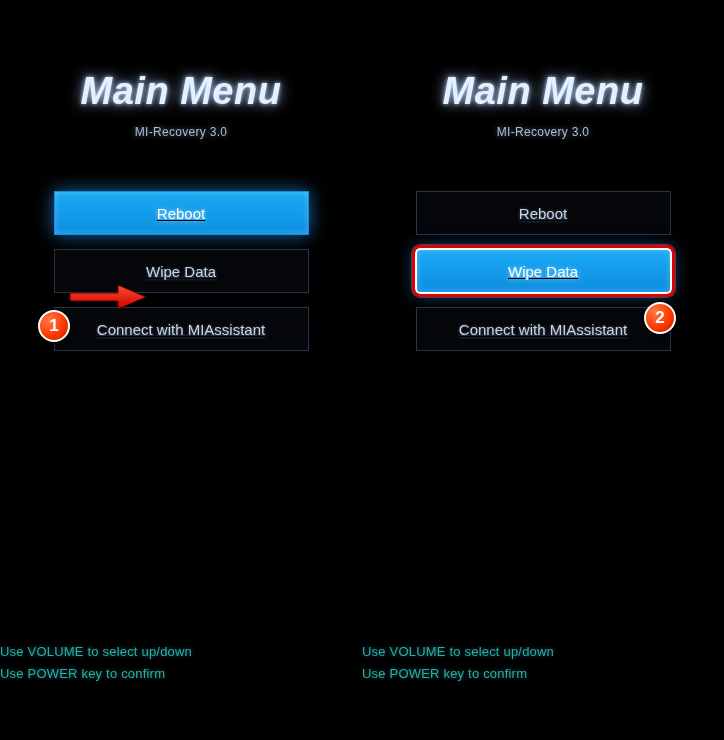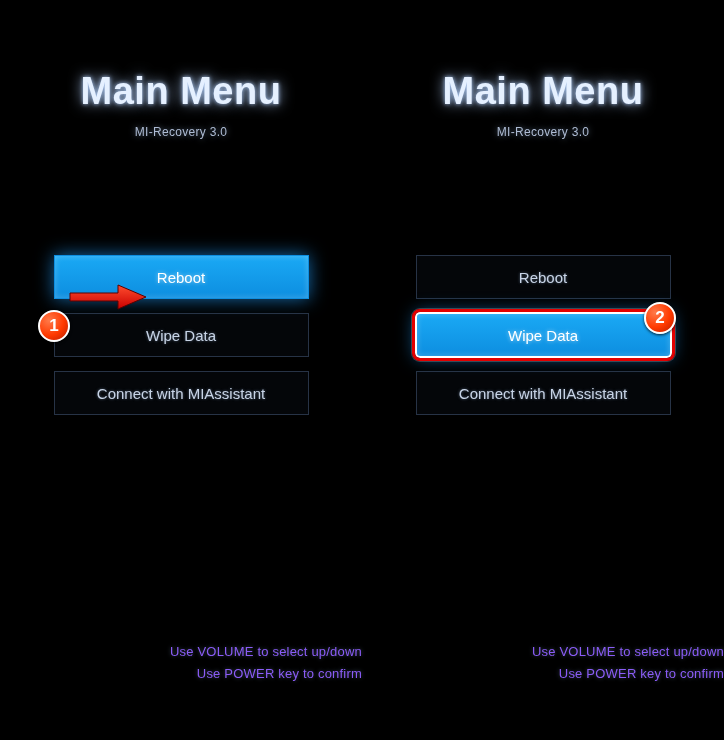--- a/index.html
+++ b/index.html
@@ -21,31 +21,33 @@
   .header {
     text-align: center;
     margin-top: 70px;
   }
   .title {
     font-size: 38px;
     font-weight: 600;
     color: #e5f0ff;
     text-shadow: 0 0 14px rgba(180,210,255,0.85), 0 0 4px rgba(180,210,255,0.9);
     letter-spacing: 0.5px;
+    font-style: italic;
   }
   .subtitle {
     margin-top: 12px;
     font-size: 12px;
     color: #aebcd4;
     text-shadow: 0 0 6px rgba(160,190,230,0.6);
     letter-spacing: 0.3px;
   }
   .menu {
-    margin: 116px auto 0 auto;
+    margin: 52px auto 0 auto;
     width: 255px;
+    text-decoration: underline;
   }
   .menu-item {
     width: 100%;
     height: 44px;
     margin-bottom: 14px;
     display: flex;
     align-items: center;
     justify-content: center;
     font-size: 15px;
     border: 1px solid rgba(70,90,120,0.55);
@@ -68,23 +70,23 @@
     border: 3px solid #e30000;
     border-radius: 8px;
     box-shadow: inset 0 0 0 2px #ffffff, 0 0 0 1px rgba(255,255,255,0.2);
     pointer-events: none;
   }
   .hints {
     position: absolute;
     bottom: 55px;
     left: 0;
     right: 0;
-    text-align: right;
+    text-align: left;
     font-size: 13px;
-    color: #8b5cf6;
+    color: #14b8a6;
     line-height: 1.7;
     text-shadow: 0 0 4px rgba(120,150,190,0.5);
     letter-spacing: 0.2px;
   }
 
   
   .badge {
     position: absolute;
     width: 32px;
     height: 32px;

